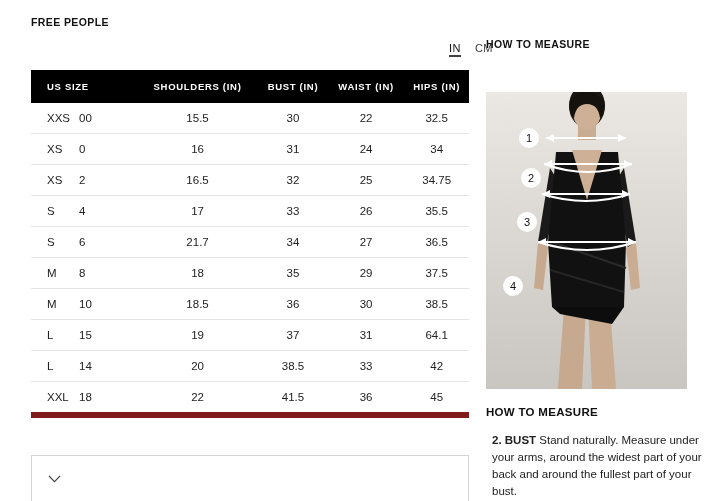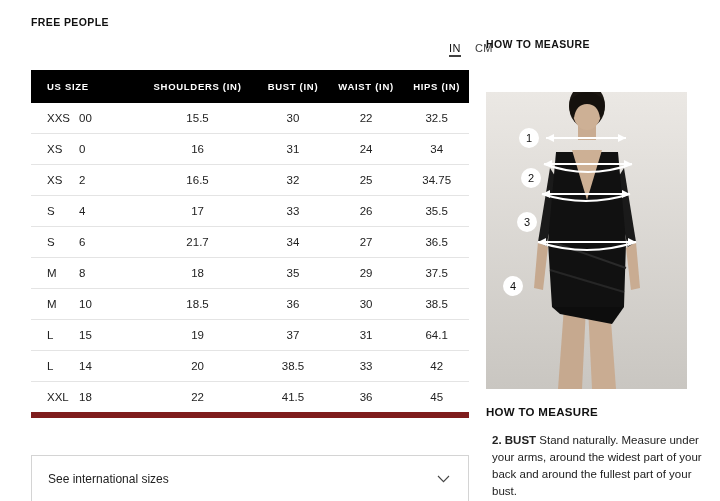--- a/index.html
+++ b/index.html
@@ -271,21 +271,20 @@
           <td class="numeric-size">18</td>
           <td>22</td>
           <td>41.5</td>
           <td>36</td>
           <td>45</td>
         </tr>
       </tbody>
     </table>
 
     <div class="intl-select">
-      <span class="label">See international sizes</span>
       <span class="chev">
         <svg width="13" height="8" viewBox="0 0 13 8">
             <path d="M1 1 L6.5 6.6 L12 1" fill="none" stroke="#444" stroke-width="1.1"></path>
           </svg>
       </span>
     </div>
   </div>
 
   <div class="right-col">
 

